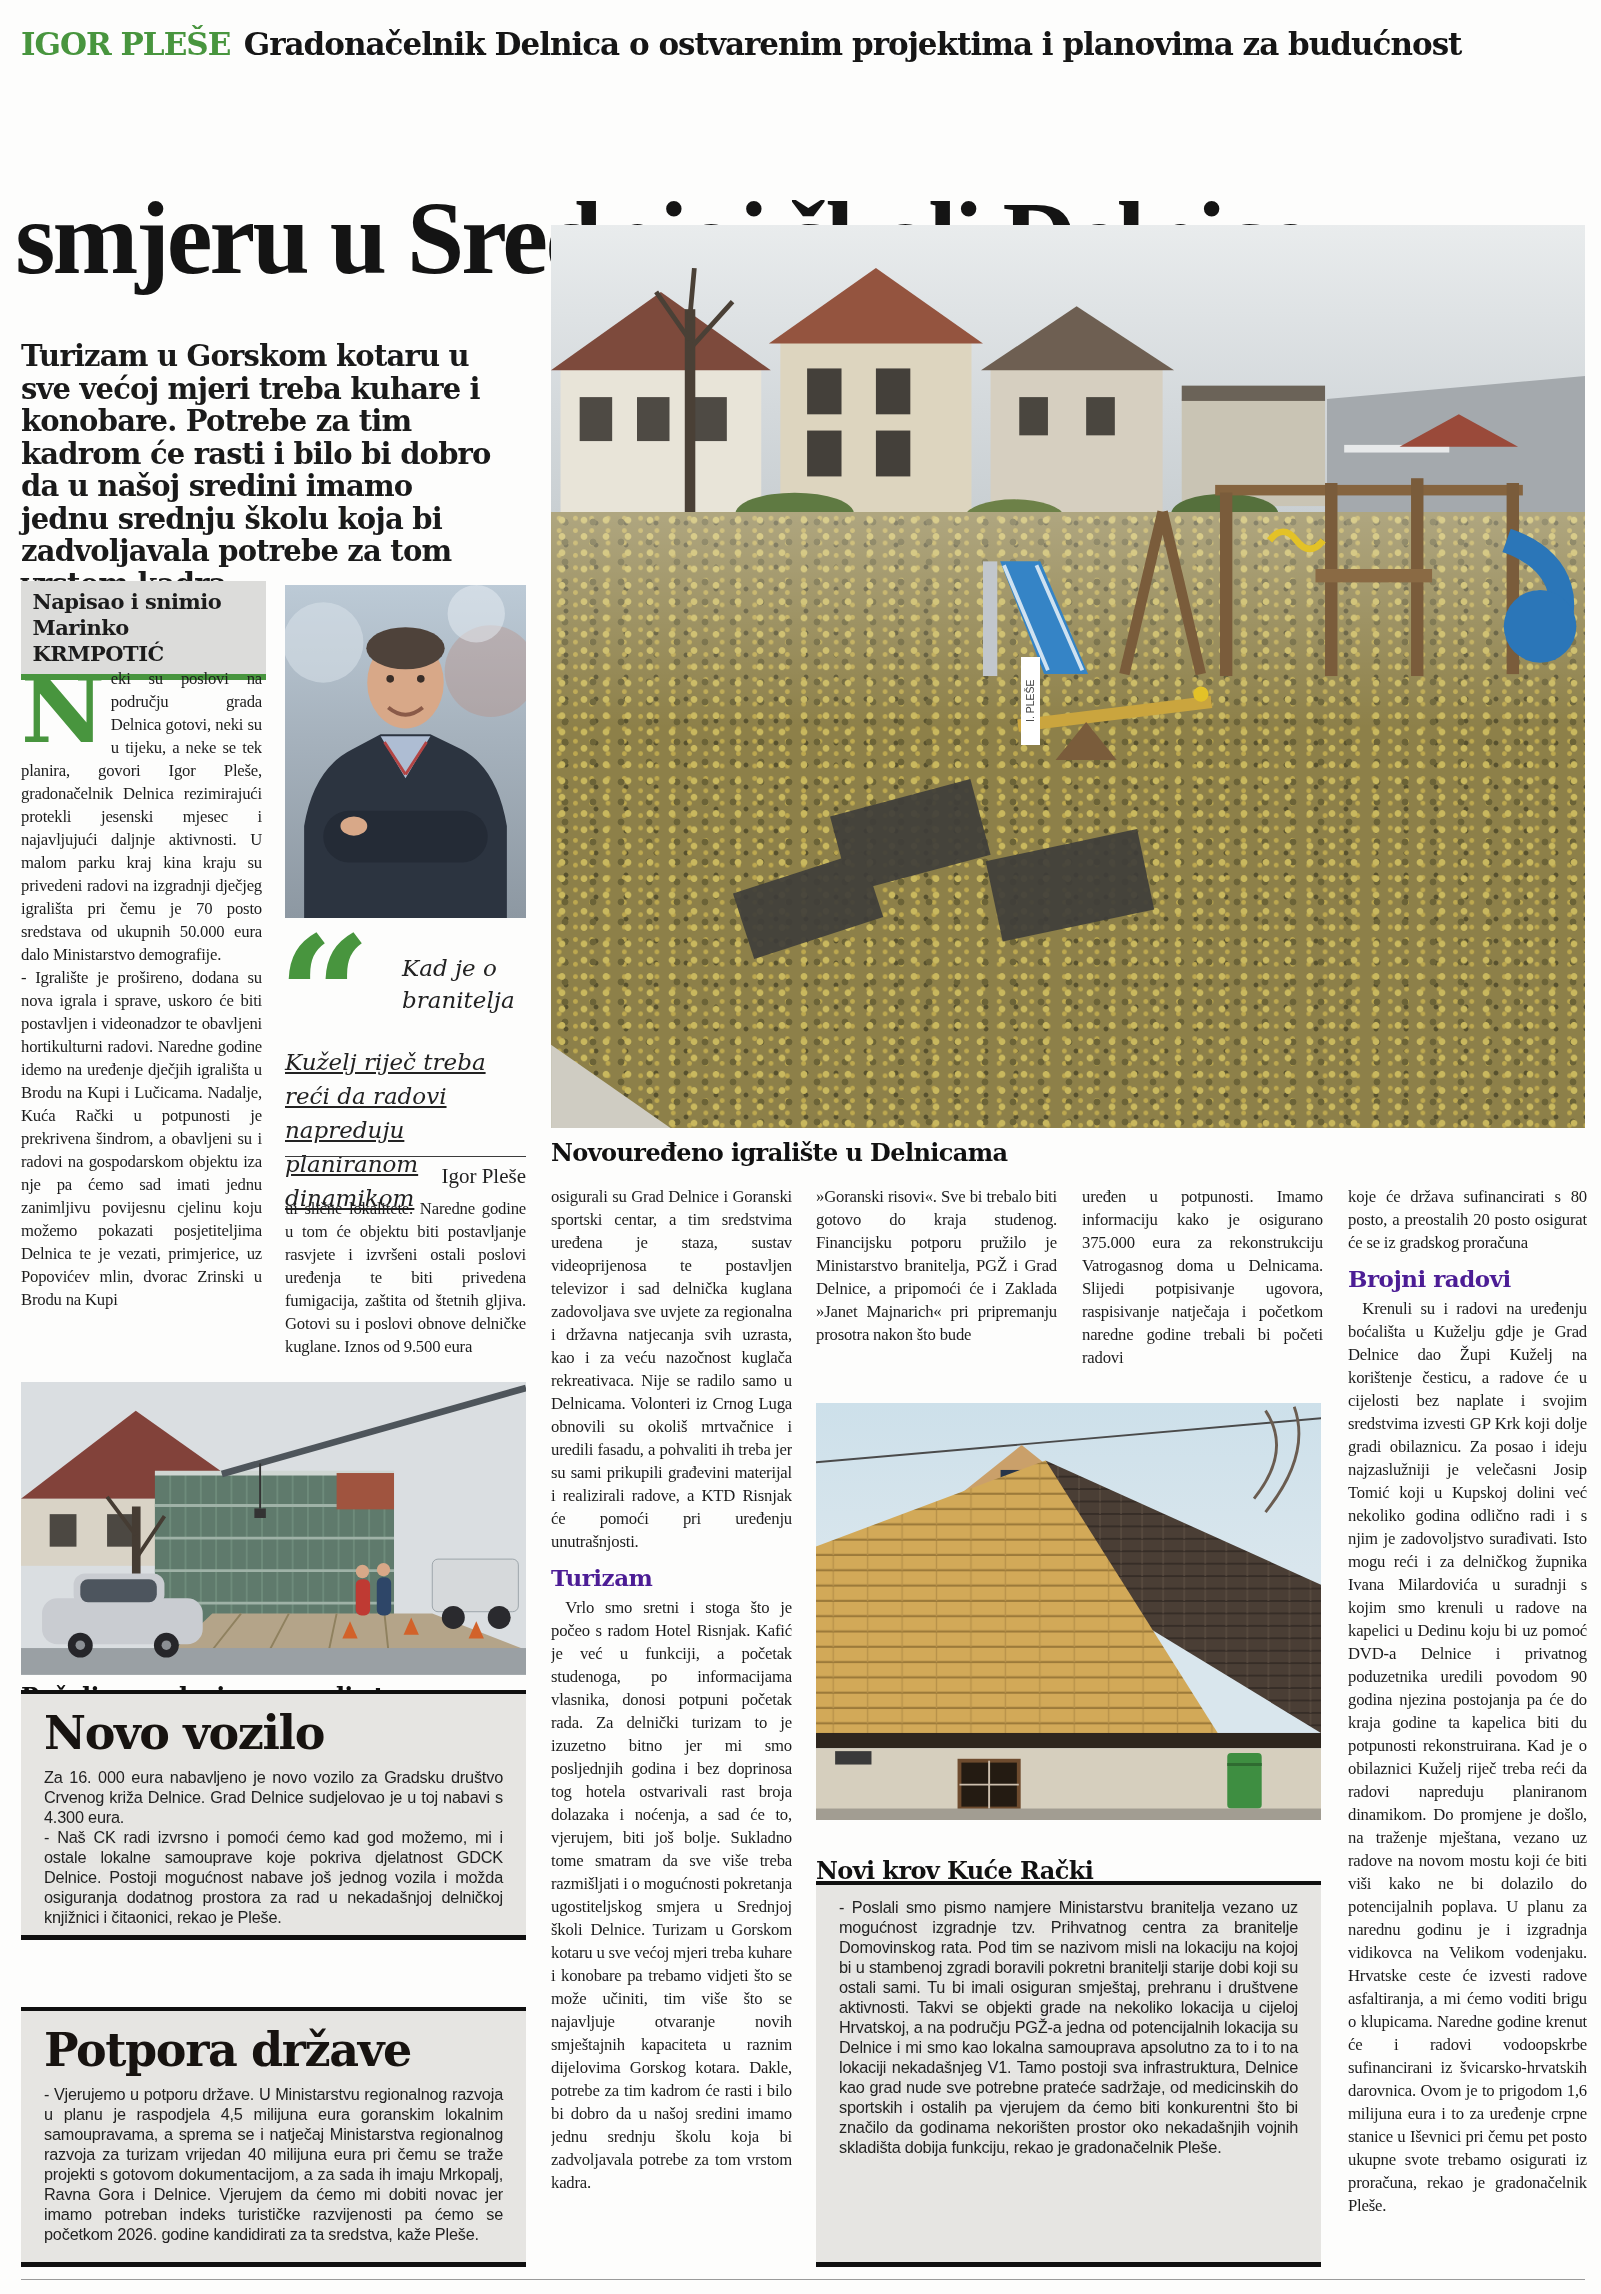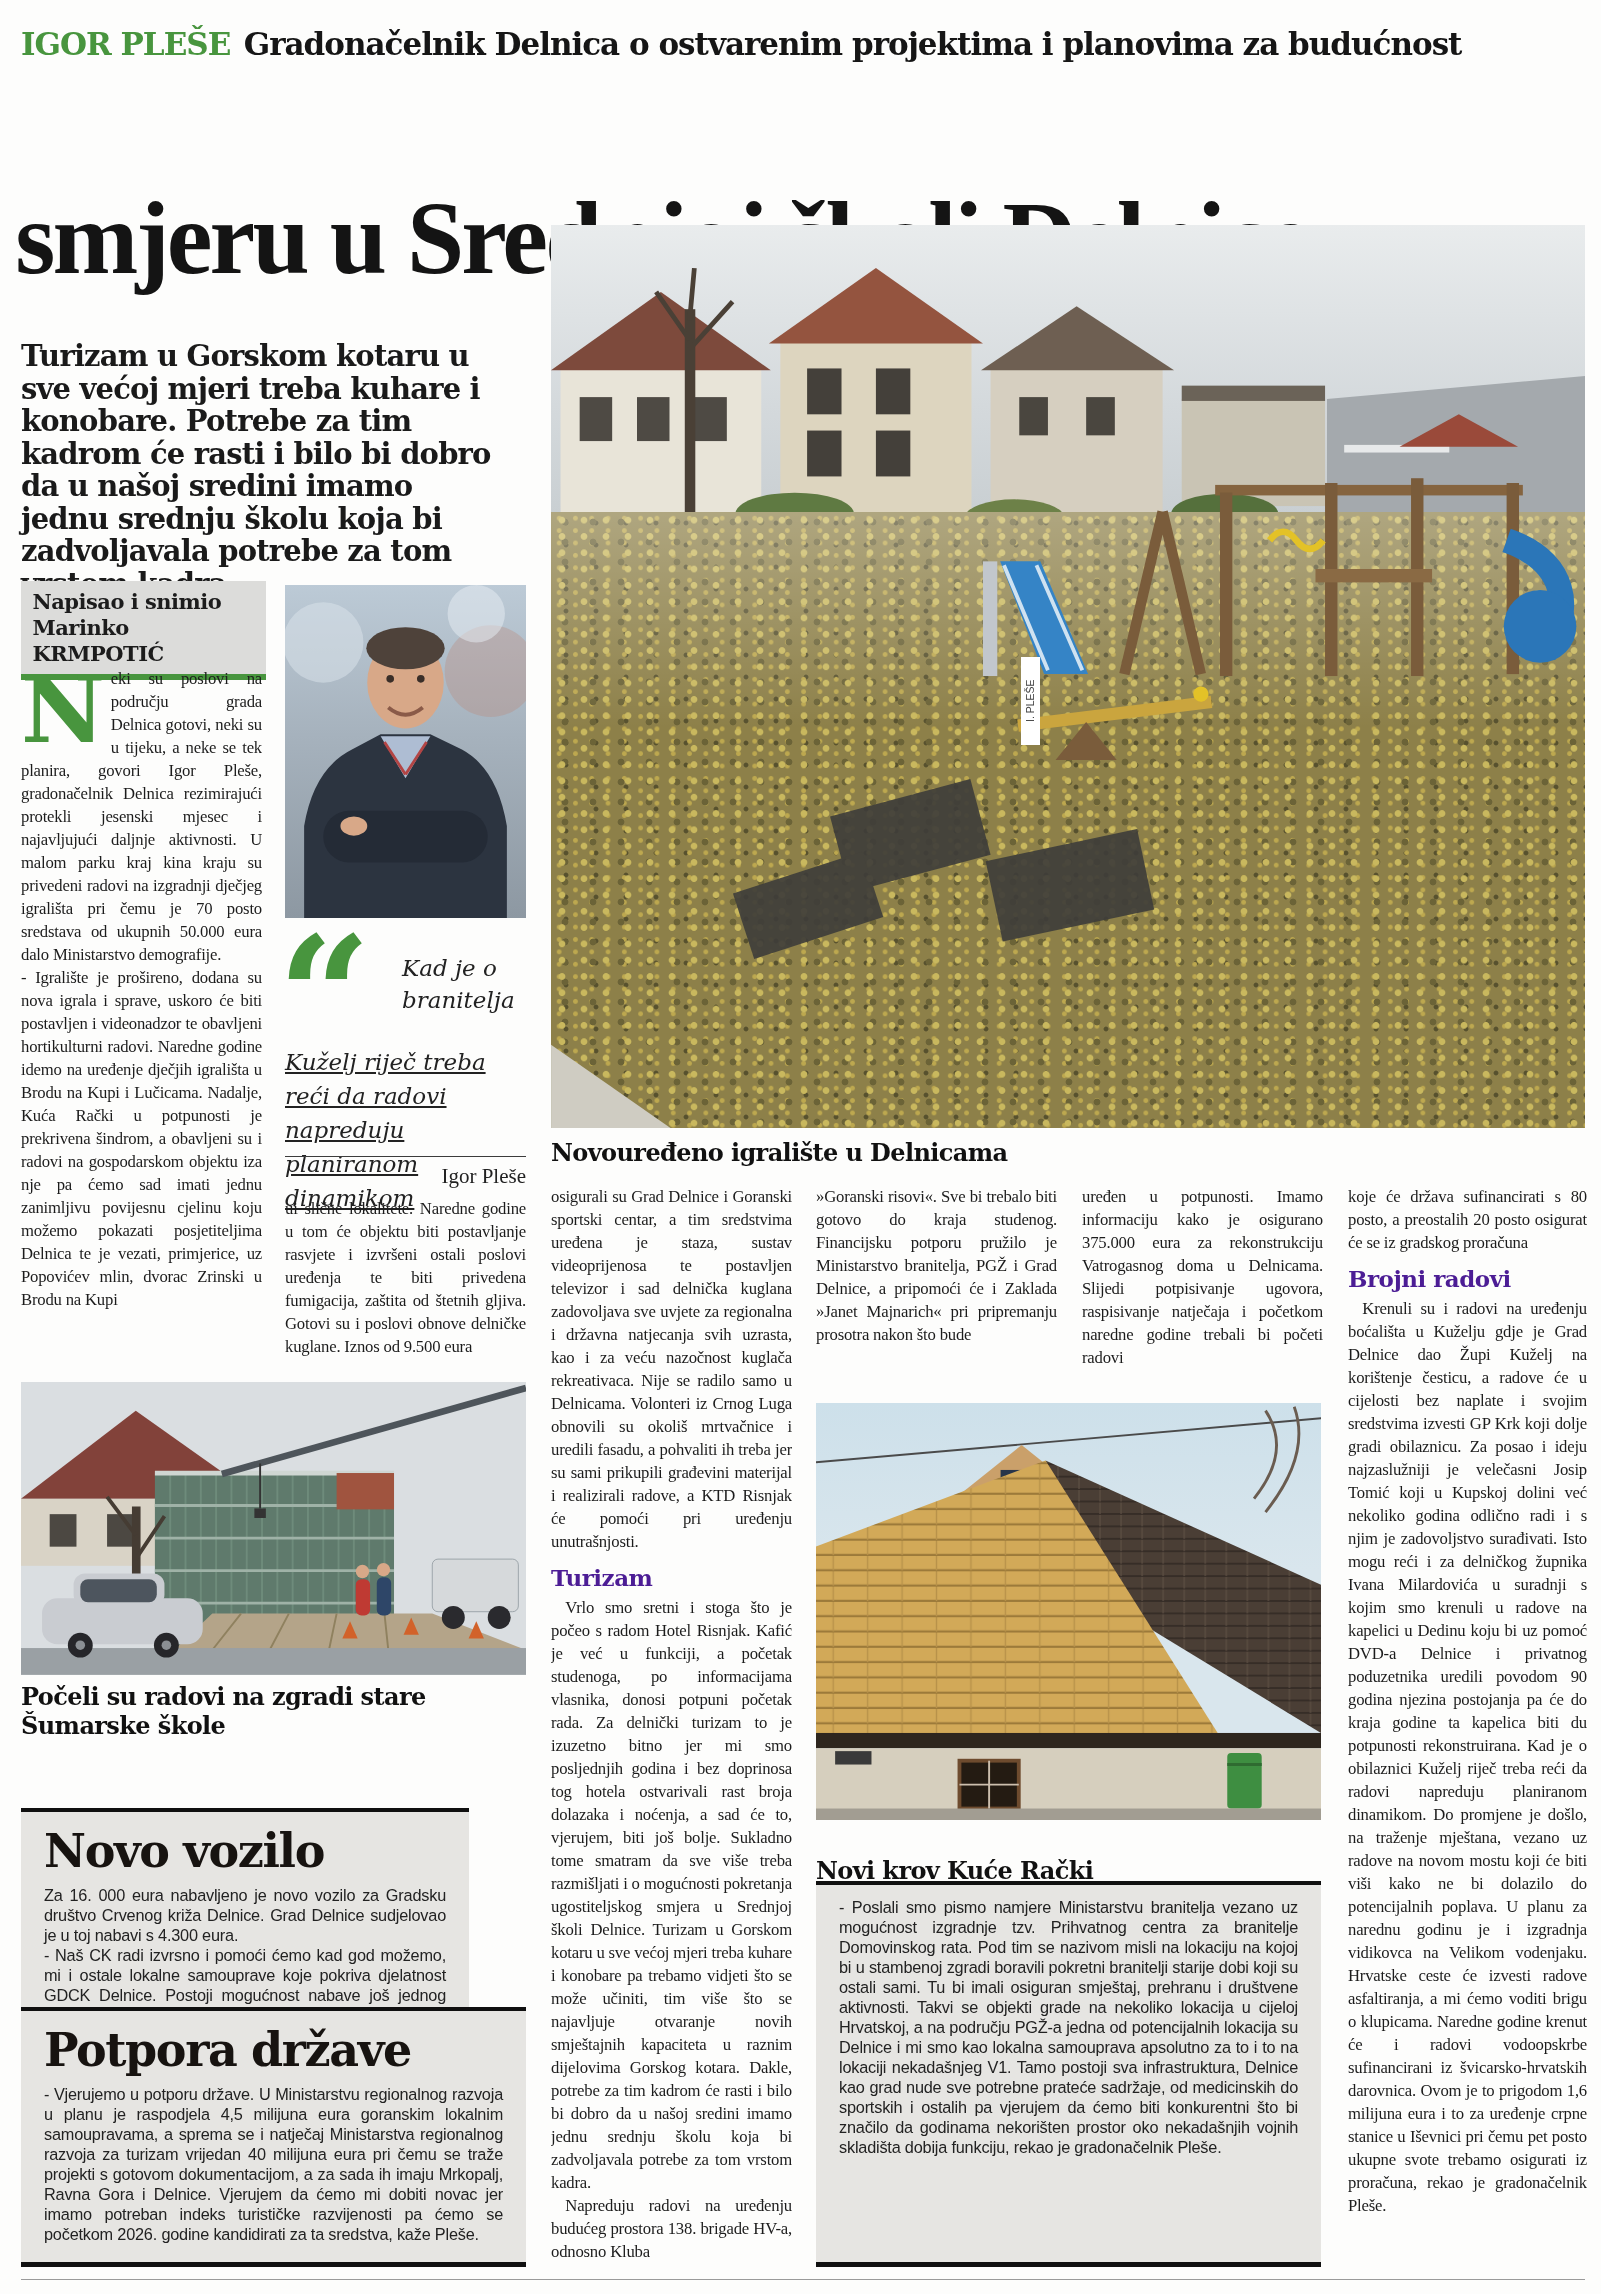--- a/index.html
+++ b/index.html
@@ -255,38 +255,37 @@
   </div>
 
   <div class="col" style="left:285px;top:1197px;width:241px;height:197px;">
     <p>ui slične lokalitete. Naredne godine u tom će objektu biti postavljanje rasvjete i izvršeni ostali poslovi uređenja te biti privedena fumigacija, zaštita od štetnih gljiva. Gotovi su i poslovi obnove delničke kuglane. Iznos od 9.500 eura</p>
   </div>
 
   <div class="col" style="left:551px;top:1185px;width:241px;height:1073px;">
     <p>osigurali su Grad Delnice i Goranski sportski centar, a tim sredstvima uređena je staza, sustav videoprijenosa te postavljen televizor i sad delnička kuglana zadovoljava sve uvjete za regionalna i državna natjecanja svih uzrasta, kao i za veću nazočnost kuglača rekreativaca. Nije se radilo samo u Delnicama. Volonteri iz Crnog Luga obnovili su okoliš mrtvačnice i uredili fasadu, a pohvaliti ih treba jer su sami prikupili građevini materijal i realizirali radove, a KTD Risnjak će pomoći pri uređenju unutrašnjosti.</p>
     <div class="subhead">Turizam</div>
     <p class="ind">Vrlo smo sretni i stoga što je počeo s radom Hotel Risnjak. Kafić je već u funkciji, a početak studenoga, po informacijama vlasnika, donosi potpuni početak rada. Za delnički turizam to je izuzetno bitno jer mi smo posljednjih godina i bez doprinosa tog hotela ostvarivali rast broja dolazaka i noćenja, a sad će to, vjerujem, biti još bolje. Sukladno tome smatram da sve više treba razmišljati i o mogućnosti pokretanja ugostiteljskog smjera u Srednjoj školi Delnice. Turizam u Gorskom kotaru u sve većoj mjeri treba kuhare i konobare pa trebamo vidjeti što se može učiniti, tim više što se najavljuje otvaranje novih smještajnih kapaciteta u raznim dijelovima Gorskog kotara. Dakle, potrebe za tim kadrom će rasti i bilo bi dobro da u našoj sredini imamo jednu srednju školu koja bi zadvoljavala potrebe za tom vrstom kadra.</p>
-    <p class="ind">Napreduju radovi na uređenju budućeg prostora 138. brigade HV-a, odnosno Kluba</p>
   </div>
 
   <div class="col" style="left:816px;top:1185px;width:241px;height:203px;">
     <p>»Goranski risovi«. Sve bi trebalo biti gotovo do kraja studenog. Financijsku potporu pružilo je Ministarstvo branitelja, PGŽ i Grad Delnice, a pripomoći će i Zaklada »Janet Majnarich« pri pripremanju prosotra nakon što bude</p>
   </div>
 
   <div class="col" style="left:1082px;top:1185px;width:241px;height:203px;">
     <p>uređen u potpunosti. Imamo informaciju kako je osigurano 375.000 eura za rekonstrukciju Vatrogasnog doma u Delnicama. Slijedi potpisivanje ugovora, raspisivanje natječaja i početkom naredne godine trebali bi početi radovi</p>
   </div>
 
   <div class="col" style="left:1348px;top:1185px;width:239px;height:1073px;">
     <p>koje će država sufinancirati s 80 posto, a preostalih 20 posto osigurat će se iz gradskog proračuna</p>
     <div class="subhead">Brojni radovi</div>
     <p class="ind">Krenuli su i radovi na uređenju boćališta u Kuželju gdje je Grad Delnice dao Župi Kuželj na korištenje česticu, a radove će u cijelosti bez naplate i svojim sredstvima izvesti GP Krk koji dolje gradi obilaznicu. Za posao i ideju najzaslužniji je velečasni Josip Tomić koji u Kupskoj dolini već nekoliko godina odlično radi i s njim je zadovoljstvo surađivati. Isto mogu reći i za delničkog župnika Ivana Milardovića u suradnji s kojim smo krenuli u radove na kapelici u Dedinu koju bi uz pomoć DVD-a Delnice i privatnog poduzetnika uredili povodom 90 godina njezina postojanja pa će do kraja godine ta kapelica biti du potpunosti rekonstru­irana. Kad je o obilaznici Kuželj riječ treba reći da radovi napreduju planiranom dinamikom. Do promjene je došlo, na traženje mještana, vezano uz radove na novom mostu koji će biti viši kako ne bi dolazilo do potencijalnih poplava. U planu za narednu godinu je i izgradnja vidikovca na Velikom vodenjaku. Hrvatske ceste će izvesti radove asfaltiranja, a mi ćemo voditi brigu o klupicama. Naredne godine krenut će i radovi vodoopskrbe sufinancirani iz švicarsko-hrvatskih darovnica. Ovom je to prigodom 1,6 milijuna eura i to za uređenje crpne stanice u Iševnici pri čemu pet posto ukupne svote trebamo osigurati iz proračuna, rekao je gradonačelnik Pleše.</p>
   </div>
 
-  <div class="gbox" style="left:21px;top:1808px;width:448px;height:250px;">
+  <div class="gbox" style="left:21px;top:1690px;width:505px;height:250px;">
 
     <h3>Novo vozilo</h3>
     <div class="gbody">Za 16. 000 eura nabavljeno je novo vozilo za Gradsku društvo Crvenog križa Delnice. Grad Delnice sudjelovao je u toj nabavi s 4.300 eura.
 - Naš CK radi izvrsno i pomoći ćemo kad god možemo, mi i ostale lokalne samouprave koje pokriva djelatnost GDCK Delnice. Postoji mogućnost nabave još jednog vozila i možda osiguranja dodatnog prostora za rad u nekadašnjoj delničkoj knjižnici i čitaonici, rekao je Pleše.</div>
   </div>
 
   <div class="gbox" style="left:21px;top:2007px;width:505px;height:260px;">
 
     <h3>Potpora države</h3>
     <div class="gbody">- Vjerujemo u potporu države. U Ministarstvu regionalnog razvoja u planu je raspodjela 4,5 milijuna eura goranskim lokalnim samoupravama, a sprema se i natječaj Ministarstva regionalnog razvoja za turizam vrijedan 40 milijuna eura pri čemu se traže projekti s gotovom dokumentacijom, a za sada ih imaju Mrkopalj, Ravna Gora i Delnice. Vjerujem da ćemo mi dobiti novac jer imamo potreban indeks turističke razvijenosti pa ćemo se početkom 2026. godine kandidirati za ta sredstva, kaže Pleše.</div>

